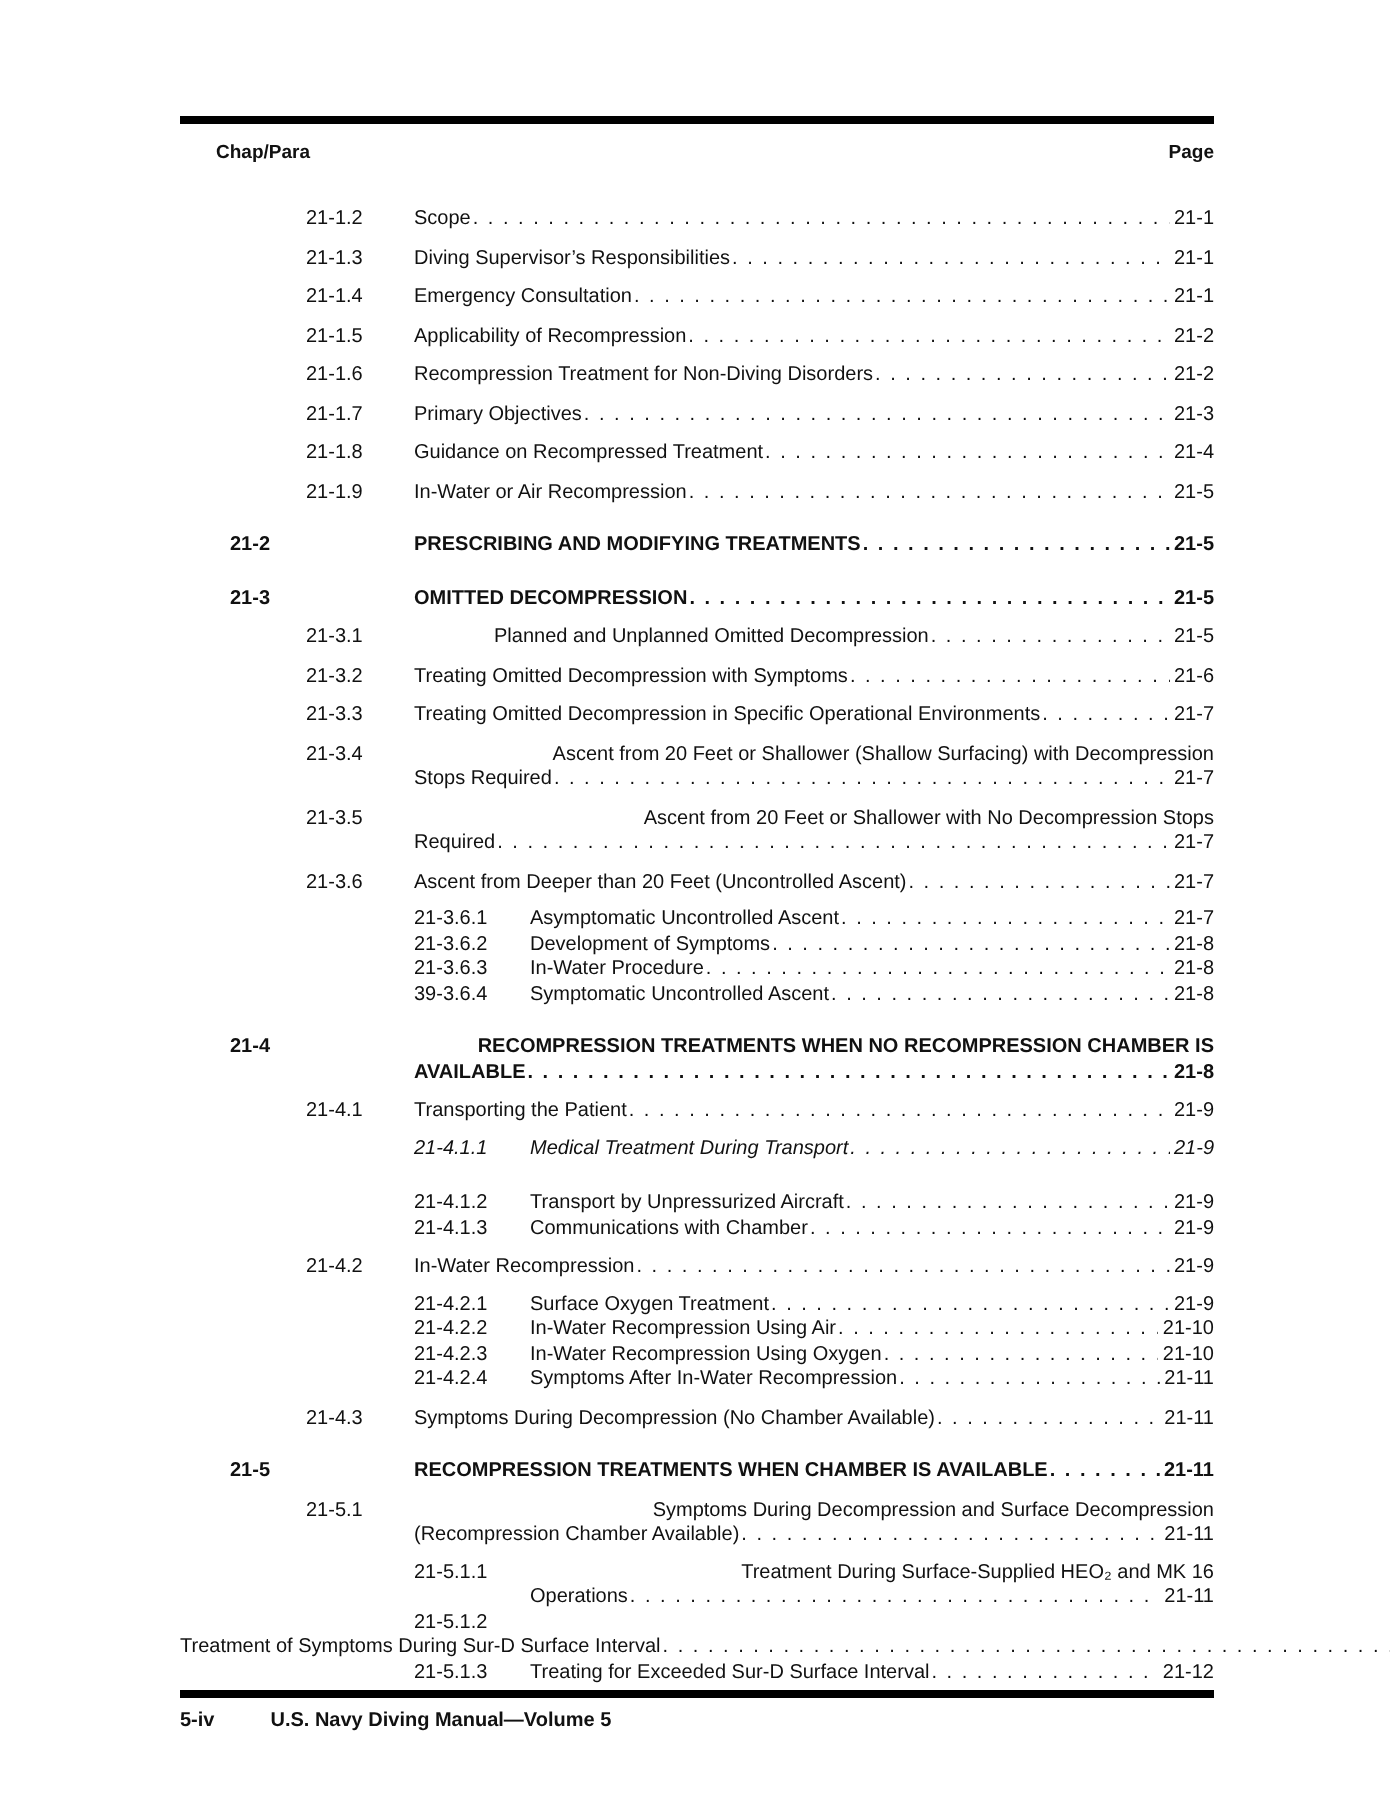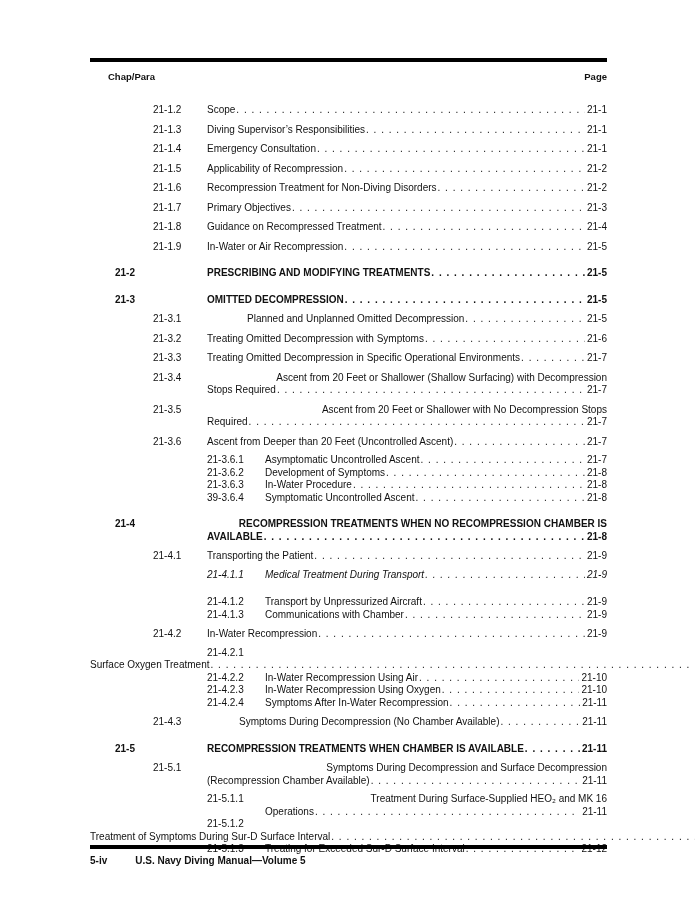--- a/index.html
+++ b/index.html
@@ -318,21 +318,21 @@
     <div class="entry level-2" style="margin-top: 7px;">
       <span class="num">21-4.2</span>
       <div class="body">
         <div class="lastline">
           <span class="ttext">In-Water Recompression</span>
           <span class="leader"></span>
           <span class="pg">21-9</span>
         </div>
       </div>
     </div>
-    <div class="entry level-3" style="margin-top: 6px; flex-direction: column;">
+    <div class="entry level-3" style="margin-top: 6px;">
       <span class="num">21-4.2.1</span>
       <div class="body">
         <div class="lastline">
           <span class="ttext">Surface Oxygen Treatment</span>
           <span class="leader"></span>
           <span class="pg">21-9</span>
         </div>
       </div>
     </div>
     <div class="entry level-3" style="margin-top: 0px;">
@@ -358,21 +358,21 @@
     <div class="entry level-3" style="margin-top: 0px; justify-content: center;">
       <span class="num">21-4.2.4</span>
       <div class="body">
         <div class="lastline">
           <span class="ttext">Symptoms After In-Water Recompression</span>
           <span class="leader"></span>
           <span class="pg">21-11</span>
         </div>
       </div>
     </div>
-    <div class="entry level-2" style="margin-top: 7px; gap: 32px;">
+    <div class="entry level-2" style="margin-top: 7px;">
       <span class="num">21-4.3</span>
       <div class="body">
         <div class="lastline">
           <span class="ttext">Symptoms During Decompression (No Chamber Available)</span>
           <span class="leader"></span>
           <span class="pg">21-11</span>
         </div>
       </div>
     </div>
     <div class="entry level-1" style="margin-top: 14px;">

